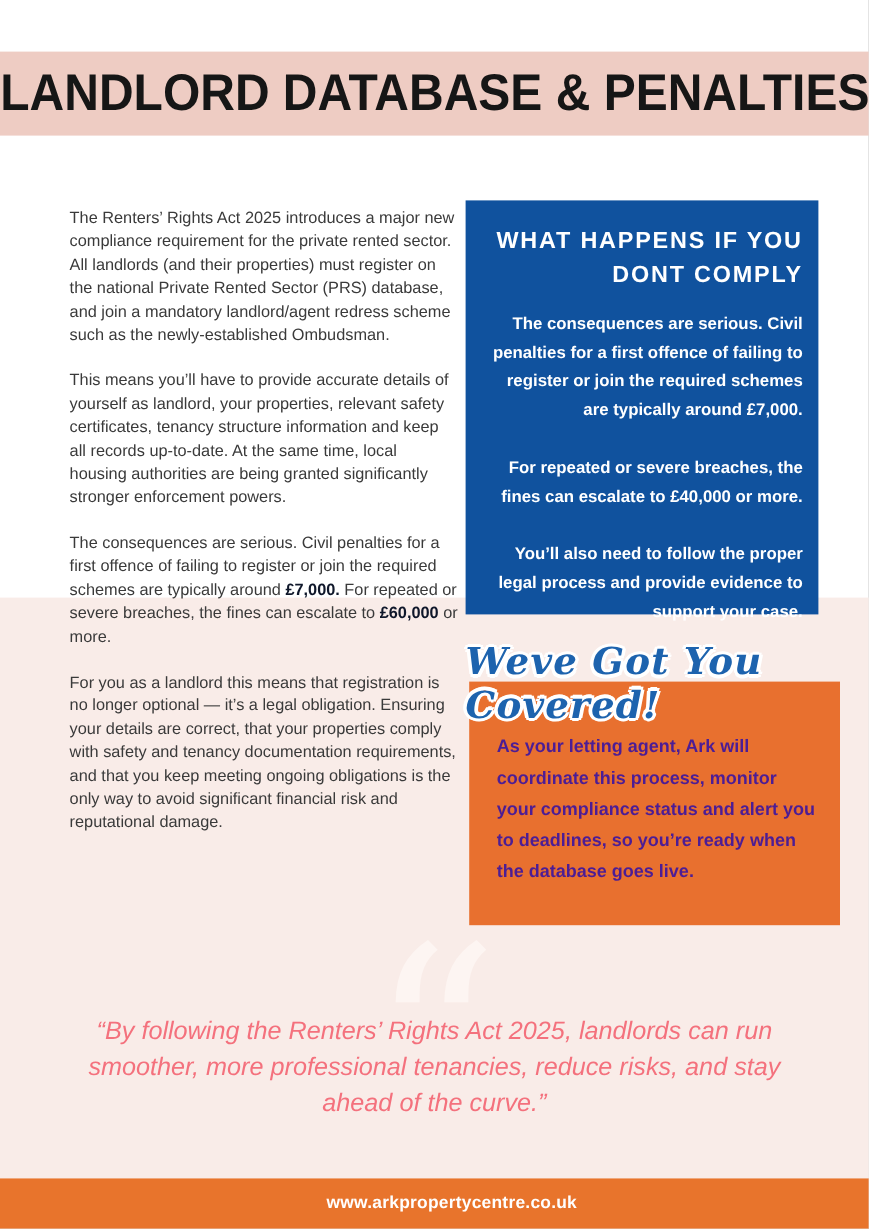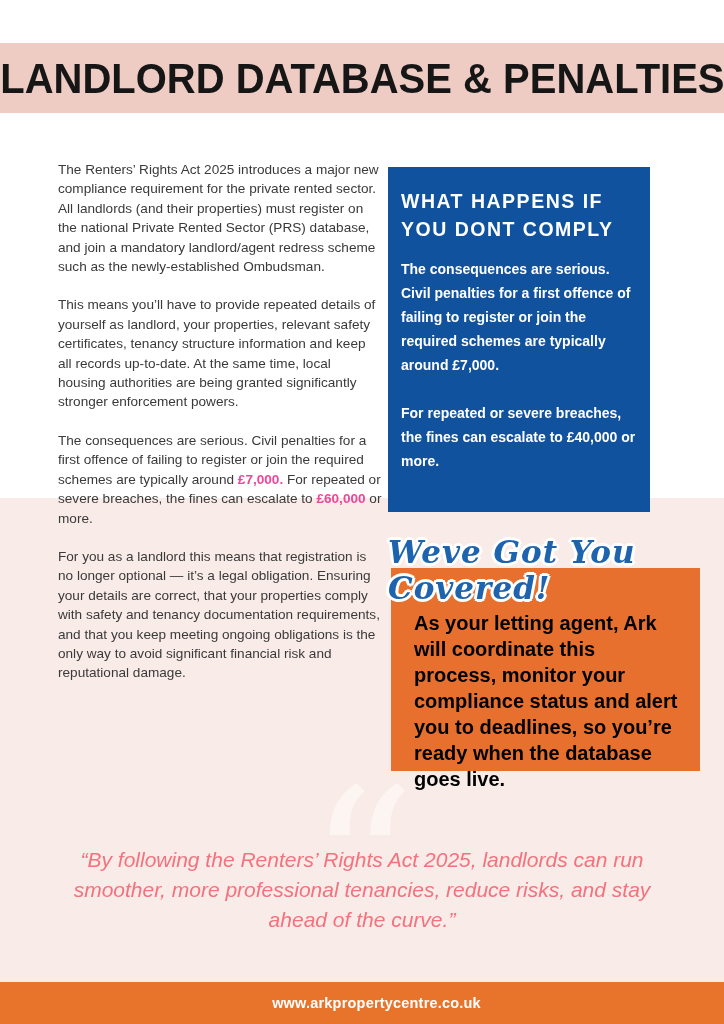--- a/index.html
+++ b/index.html
@@ -32,30 +32,30 @@
     font-size:43px;font-weight:700;color:#161616;
     white-space:nowrap;letter-spacing:0px;
     transform:scaleX(0.93);transform-origin:center;
   }
   
   .left-col{
     position:absolute;left:58px;top:160px;width:324px;
     z-index:3;
   }
   .left-col p{
-    margin:0 0 19px 0;
+    margin:12px 0 19px 0;
     font-size:13.6px;line-height:19.4px;
     color:var(--text-dark,#3a3a3a);
   }
-  .left-col strong{font-weight:700;color:#ec4899;}
+  .left-col strong{font-weight:700;color:#0f172a;}
   
   .blue-box{
-    position:absolute;left:388px;top:167px;width:262px;height:345px;
+    position:absolute;left:388px;top:167px;width:294px;height:345px;
     background:var(--blue,#10529e);
-    color:#ffffff;text-align:left;
+    color:#ffffff;text-align:right;
     box-sizing:border-box;padding:20px 13px 0 13px;
     z-index:3;
   }
   .blue-box h2{
     margin:0 0 14px 0;
     font-size:19.5px;font-weight:700;letter-spacing:1.5px;
     line-height:28px;
   }
   .blue-box p{
     margin:0 0 24px 0;
@@ -77,22 +77,22 @@
   
   .orange-box{
     position:absolute;left:391px;top:568px;width:309px;height:203px;
     background:var(--orange,#e8702f);
     box-sizing:border-box;
     padding:42px 18px 0 23px;
     z-index:3;
   }
   .orange-box p{
     margin:0;
-    color:#000000;font-weight:700;
-    font-size:20px;line-height:26px;
+    color:#4c1d95;font-weight:700;
+    font-size:15px;line-height:26px;
   }
   
   .quote-mark{
     position:absolute;left:362px;top:762px;
     transform:translateX(-50%);
     font-family:"DejaVu Serif",serif;
     font-size:210px;line-height:1;
     color:#fdf5f2;
     z-index:2;user-select:none;
   }
@@ -122,29 +122,30 @@
 <div class="page">
 
   <div class="pink-section"></div>
 
   <div class="header-band">
     <h1>LANDLORD DATABASE &amp; PENALTIES</h1>
   </div>
 
   <div class="left-col">
     <p>The Renters’ Rights Act 2025 introduces a major new compliance requirement for the private rented sector. All landlords (and their properties) must register on the national Private Rented Sector (PRS) database, and join a mandatory landlord/agent redress scheme such as the newly-established Ombudsman.</p>
-    <p>This means you’ll have to provide repeated details of yourself as landlord, your properties, relevant safety certificates, tenancy structure information and keep all records up-to-date. At the same time, local housing authorities are being granted significantly stronger enforcement powers.</p>
+    <p>This means you’ll have to provide accurate details of yourself as landlord, your properties, relevant safety certificates, tenancy structure information and keep all records up-to-date. At the same time, local housing authorities are being granted significantly stronger enforcement powers.</p>
     <p><span>The consequences are serious. Civil penalties for a first offence of failing to register or join the required schemes are typically around </span><strong>£7,000.</strong><span> For repeated or severe breaches, the fines can escalate to </span><strong>£60,000</strong><span> or more.</span></p>
     <p>For you as a landlord this means that registration is no longer optional — it’s a legal obligation. Ensuring your details are correct, that your properties comply with safety and tenancy documentation requirements, and that you keep meeting ongoing obligations is the only way to avoid significant financial risk and reputational damage.</p>
   </div>
 
   <div class="blue-box">
     <h2>WHAT HAPPENS IF YOU DONT COMPLY</h2>
     <p>The consequences are serious. Civil penalties for a first offence of failing to register or join the required schemes are typically around £7,000.</p>
     <p>For repeated or severe breaches, the fines can escalate to £40,000 or more.</p>
+    <p>You’ll also need to follow the proper legal process and provide evidence to support your case.</p>
   </div>
 
   <div class="script-heading">Weve Got You Covered!</div>
 
   <div class="orange-box">
     <p>As your letting agent, Ark will coordinate this process, monitor your compliance status and alert you to deadlines, so you’re ready when the database goes live.</p>
   </div>
 
   <div class="quote-mark">“</div>
 

